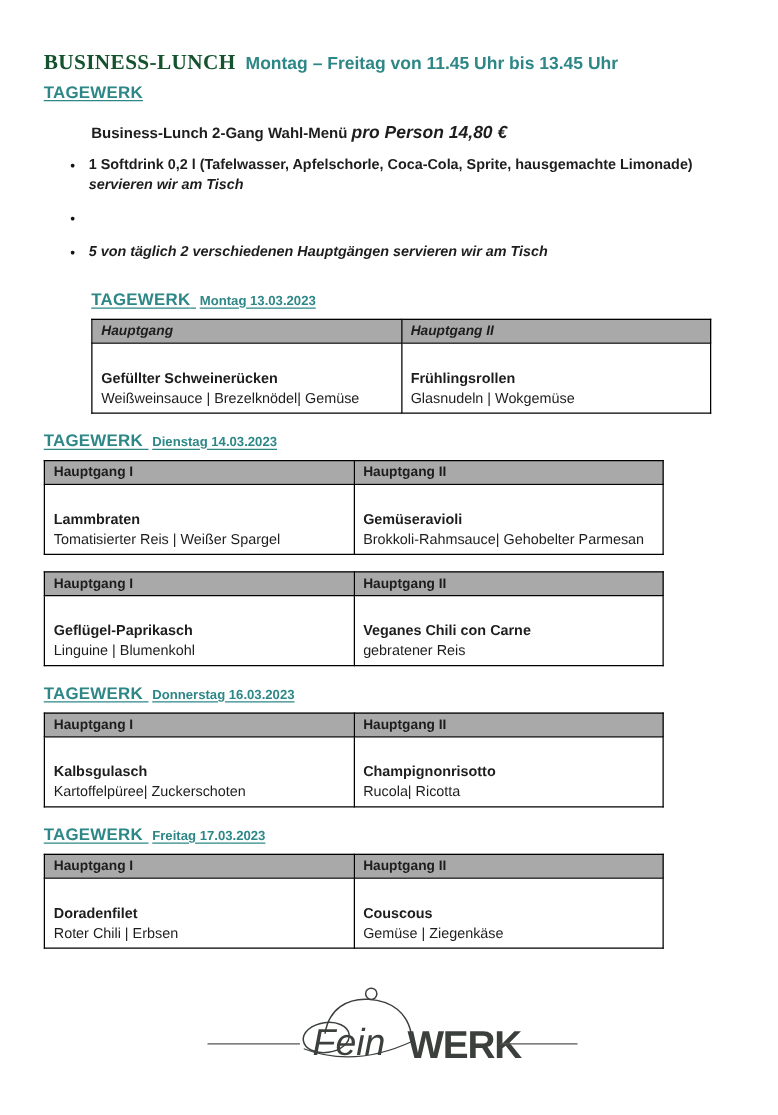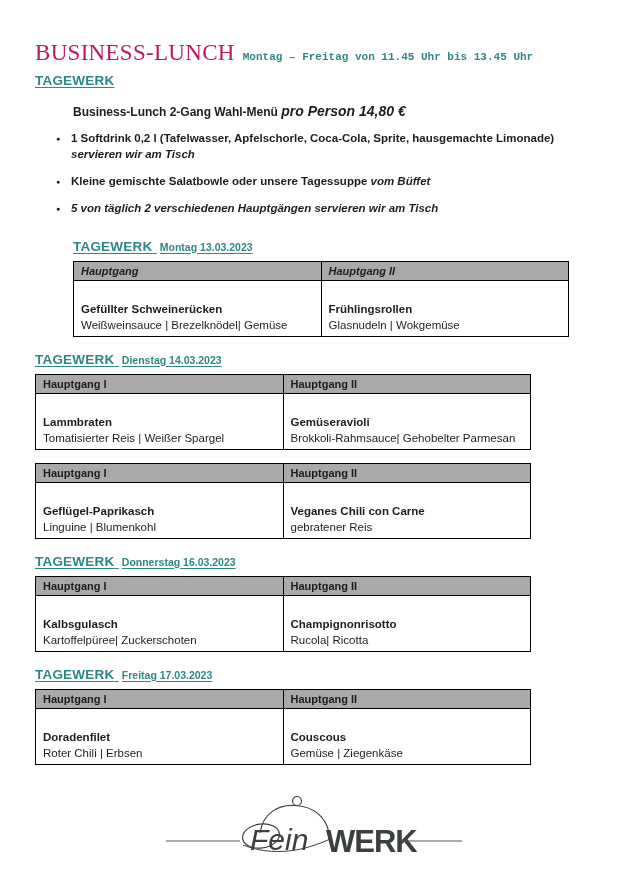--- a/index.html
+++ b/index.html
@@ -9,26 +9,26 @@
     font-family:"Liberation Sans", sans-serif;
     color:#1d1d1d;
     overflow:hidden;
   }
   .page { width:622px; height:892px; padding:40px 29px 0 35px; background:#fff; }
 
   
   .title-row { display:flex; align-items:baseline; }
   .doc-title {
     font-family:"Liberation Serif", serif;
-    font-weight:normal; font-size:23px; letter-spacing:.3px;
-    color:#be185d;
+    font-weight:bold; font-size:17px; letter-spacing:.3px;
+    color:#14532d;
   }
   .doc-subtitle {
-    font-family:Liberation Mono, monospace;
-    font-weight:bold; font-size:11px; color:#2e8787; margin-left:8px;
+    font-family:Liberation Sans, sans-serif;
+    font-weight:bold; font-size:14px; color:#2e8787; margin-left:8px;
   }
 
   
   .tw-heading { margin-top:5px; color:#2e8787; text-decoration:underline; text-underline-offset:2px; }
   .tw-heading .h-main { font-size:13.5px; font-weight:bold; letter-spacing:.2px; }
   .tw-heading .h-date { font-size:10.5px; font-weight:bold; margin-left:3px; }
 
   
   .offer { margin-top:14px; font-size:12px; font-weight:bold;padding-left:38px; }
   .offer-price { font-style:italic; font-size:14px; }
@@ -85,24 +85,20 @@
   <div class="bullets">
     <div class="bullet">
       <span class="dot">●</span>
       <div>
         <span>1 Softdrink 0,2 l (Tafelwasser, Apfelschorle, Coca-Cola, Sprite, hausgemachte Limonade)</span><br>
         <span class="seg-italic">servieren wir am Tisch</span>
       </div>
     </div>
     <div class="bullet">
       <span class="dot">●</span>
-      <div>
-        <span>Kleine gemischte Salatbowle oder unsere Tagessuppe</span>
-        <span class="seg-italic">vom Büffet</span>
-      </div>
     </div>
     <div class="bullet">
       <span class="dot">●</span>
       <div>
         <span class="seg-italic">5 von täglich 2 verschiedenen Hauptgängen servieren wir am Tisch</span>
       </div>
     </div>
   </div>
 
   <section class="day first">

